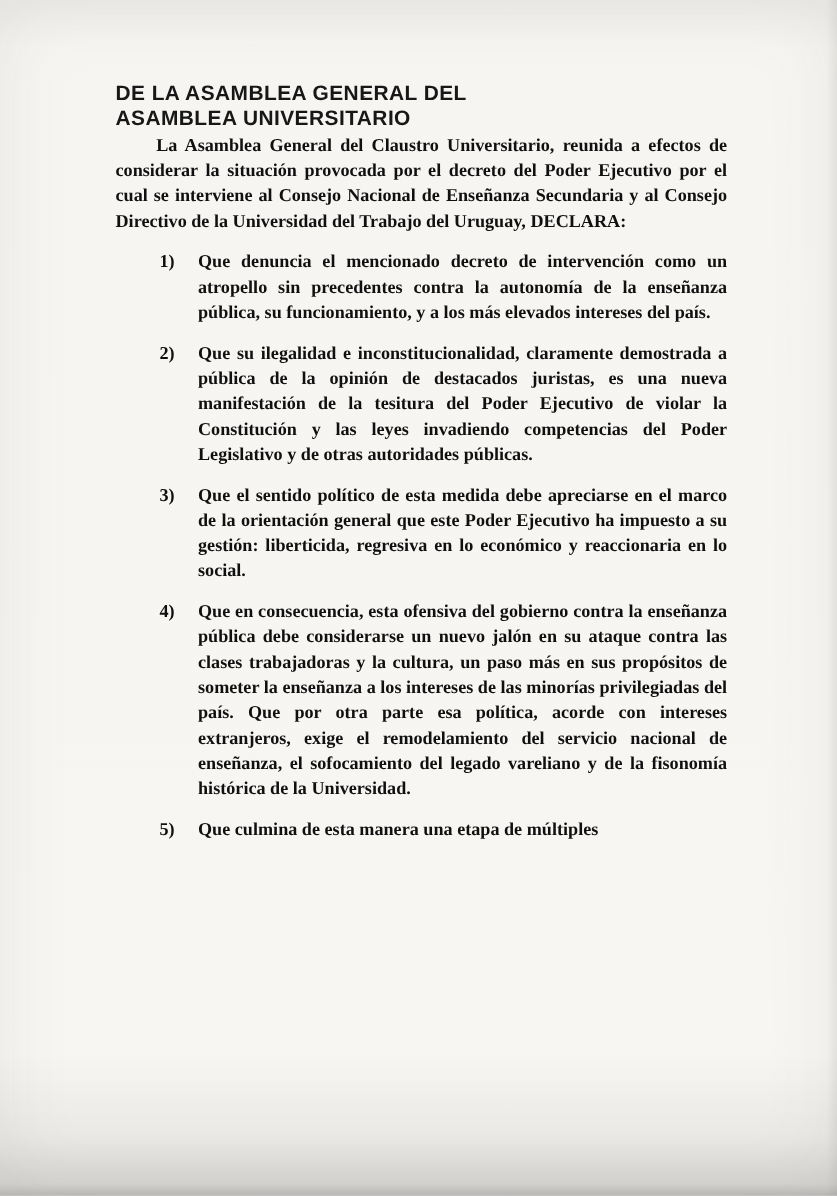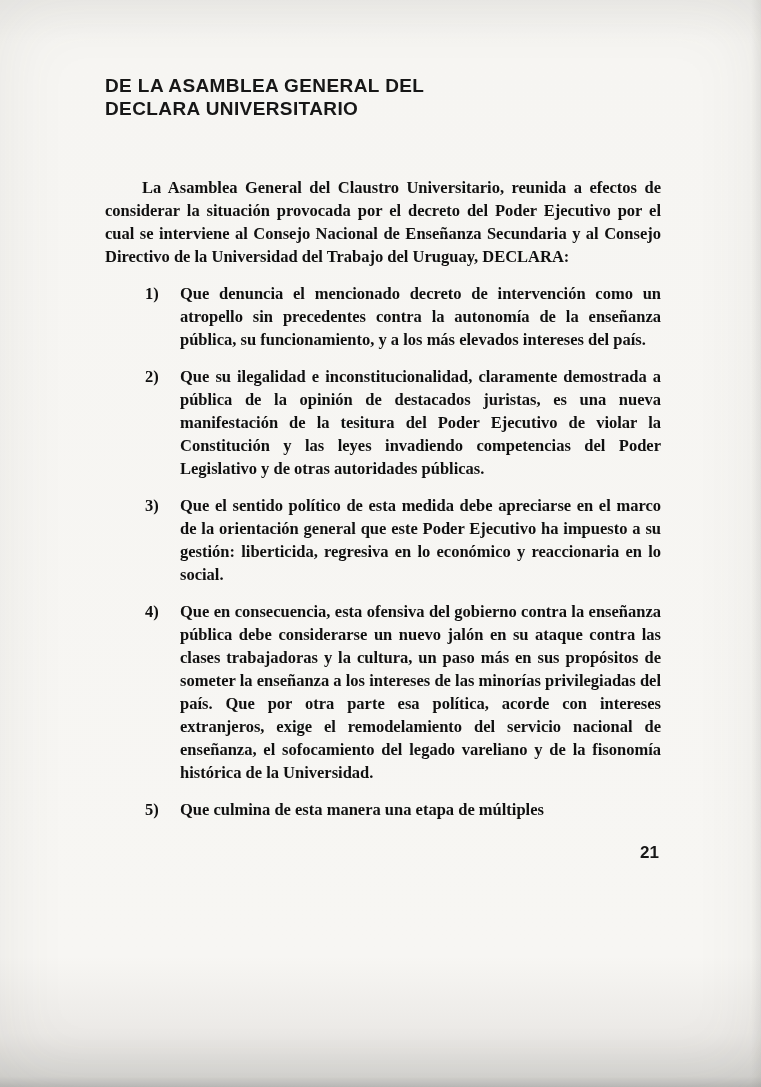--- a/index.html
+++ b/index.html
@@ -43,21 +43,20 @@
   }
   .artifact {
     position: absolute;
     top: 86px;
     left: 327px;
     font-size: 14px;
     color: #555;
     transform: rotate(12deg);
   }
   .intro {
-    margin-top: 56px;
     font-size: 16.5px;
     font-weight: 600;
     line-height: 23px;
     text-align: justify;
     text-indent: 37px;
     color: #101010;
   }
   .list {
     margin-top: 12px;
     margin-left: 40px;
@@ -93,21 +92,21 @@
 
 <div class="scan-page">
   <div class="scan-edge-right"></div>
 
   <span class="artifact">´</span>
 
   <div class="content">
 
     <div class="title">
       <div>DE LA ASAMBLEA GENERAL DEL</div>
-      <div>DECLARA UNIVERSITARIO</div>
+      <div>ASAMBLEA UNIVERSITARIO</div>
     </div>
 
     <p class="intro">La Asamblea General del Claustro Universitario, reunida a efectos de considerar la situación provocada por el decreto del Poder Ejecutivo por el cual se interviene al Consejo Nacional de Enseñanza Secundaria y al Consejo Directivo de la Universidad del Trabajo del Uruguay, DECLARA:</p>
 
     <div class="list">
 
       <div class="list-item">
         <div class="num">1)</div>
         <div class="item-text">Que denuncia el mencionado decreto de intervención como un atropello sin precedentes contra la autonomía de la enseñanza pública, su funcionamiento, y a los más elevados intereses del país.</div>
       </div>
@@ -127,16 +126,15 @@
         <div class="item-text">Que en consecuencia, esta ofensiva del gobierno contra la enseñanza pública debe considerarse un nuevo jalón en su ataque contra las clases trabajadoras y la cultura, un paso más en sus propósitos de someter la enseñanza a los intereses de las minorías privilegiadas del país. Que por otra parte esa política, acorde con intereses extranjeros, exige el remodelamiento del servicio nacional de enseñanza, el sofocamiento del legado vareliano y de la fisonomía histórica de la Universidad.</div>
       </div>
 
       <div class="list-item">
         <div class="num">5)</div>
         <div class="item-text">Que culmina de esta manera una etapa de múltiples</div>
       </div>
 
     </div>
 
-    <div class="page-number">21</div>
 
   </div>
 </div>
 
 </body></html>

